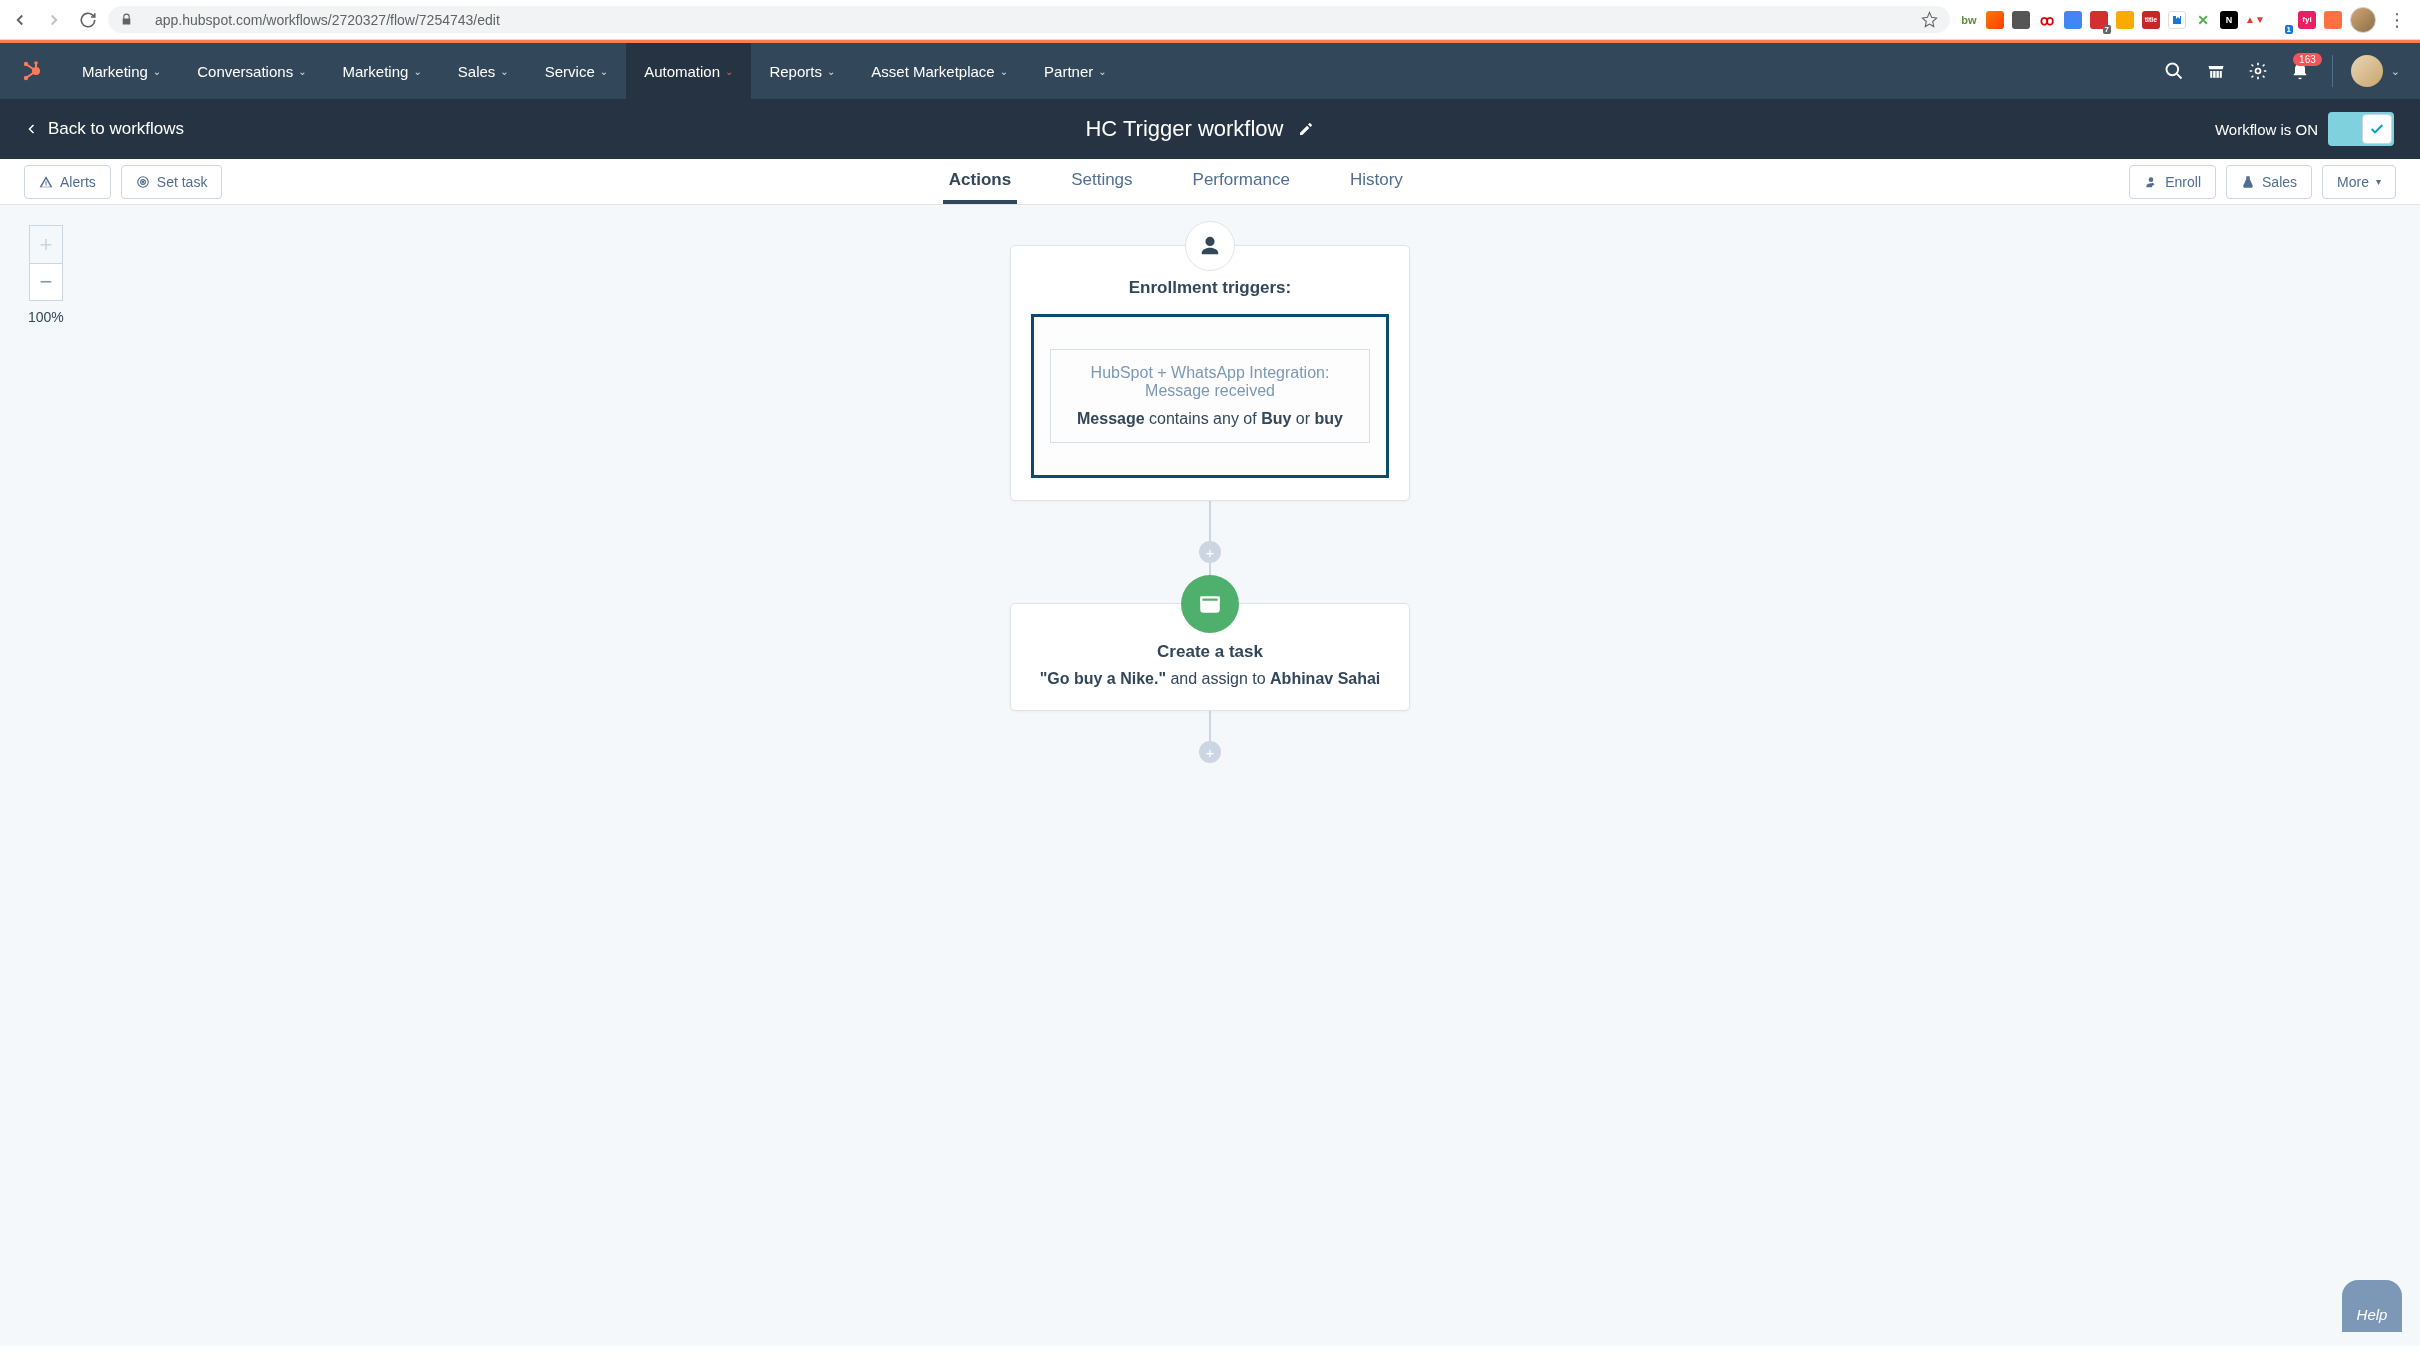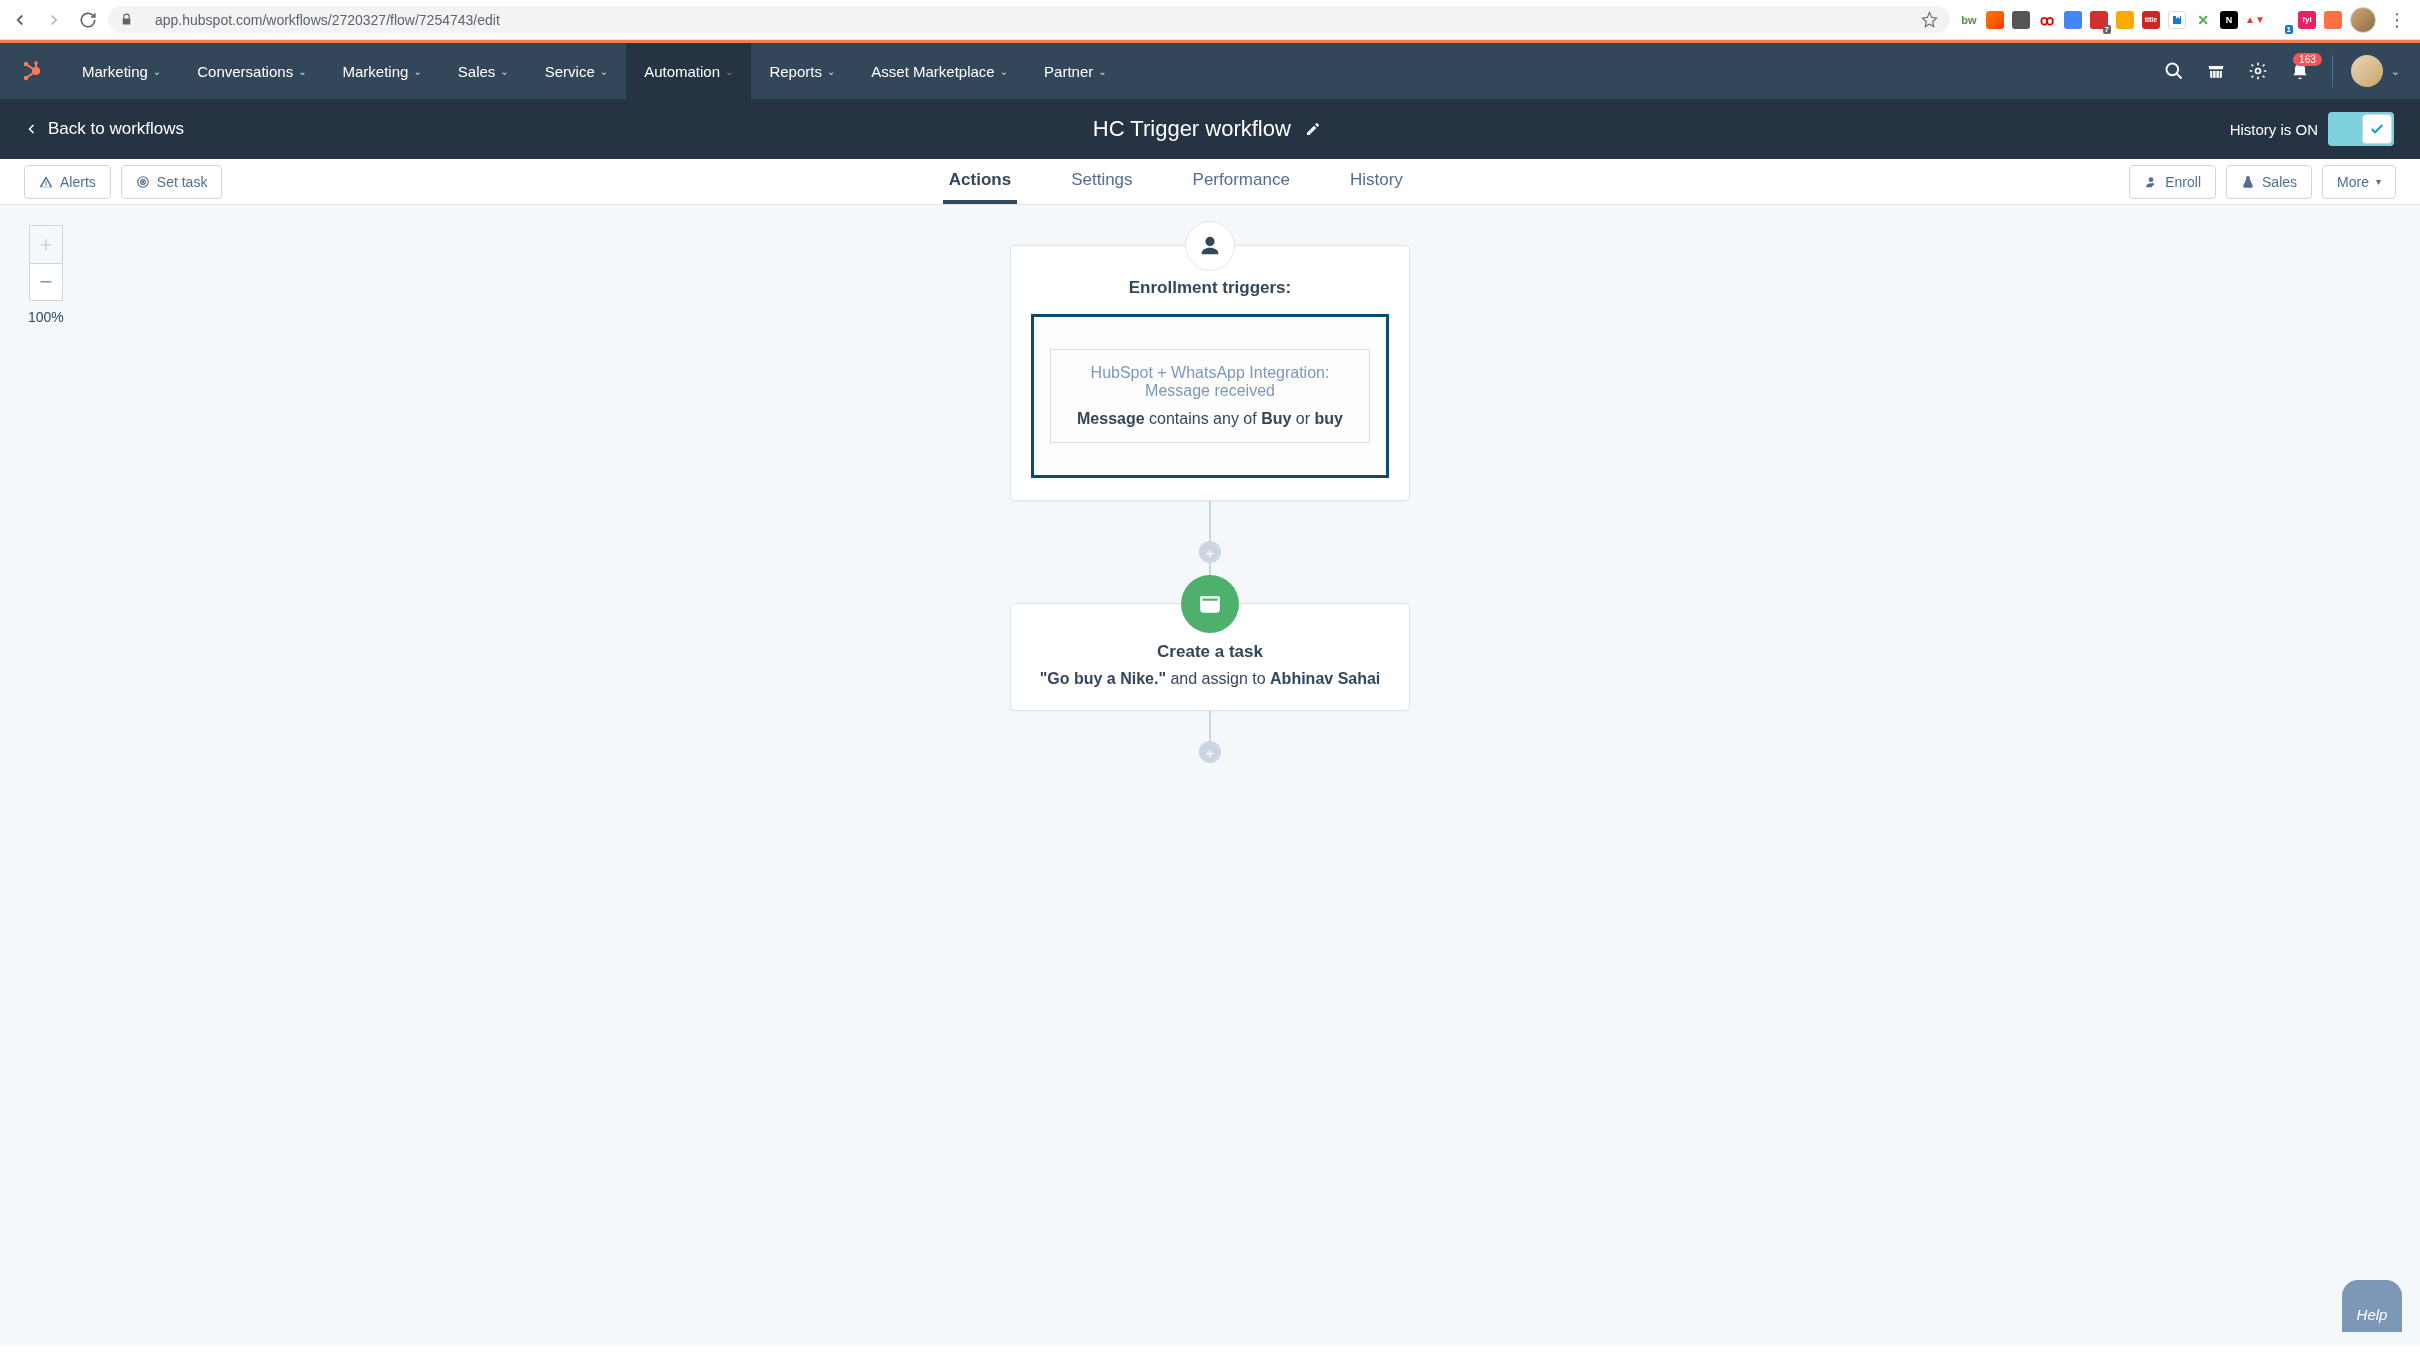--- a/index.html
+++ b/index.html
@@ -238,21 +238,21 @@
   </div>
   <div class="wf-title-wrap">
     <span class="wf-title">HC Trigger workflow</span>
     <span style="cursor:pointer;">
       <svg width="16" height="16" viewBox="0 0 24 24" fill="#fff">
           <path d="M3 17.5V21h3.5L17 10.5 13.5 7 3 17.5zM20.7 7c.4-.4.4-1 0-1.4l-2.3-2.3a1 1 0 0 0-1.4 0L15 5.3 18.7 9 20.7 7z"></path>
         </svg>
     </span>
   </div>
   <div class="wf-toggle-wrap">
-    <span>History is ON</span>
+    <span>Workflow is ON</span>
     <div class="toggle">
       <div class="toggle-knob">
         <svg width="16" height="16" viewBox="0 0 24 24" fill="none" stroke="#00a4bd" stroke-width="3">
             <path d="M4 12l5 5L20 6"></path>
           </svg>
       </div>
     </div>
   </div>
 </div>
 

